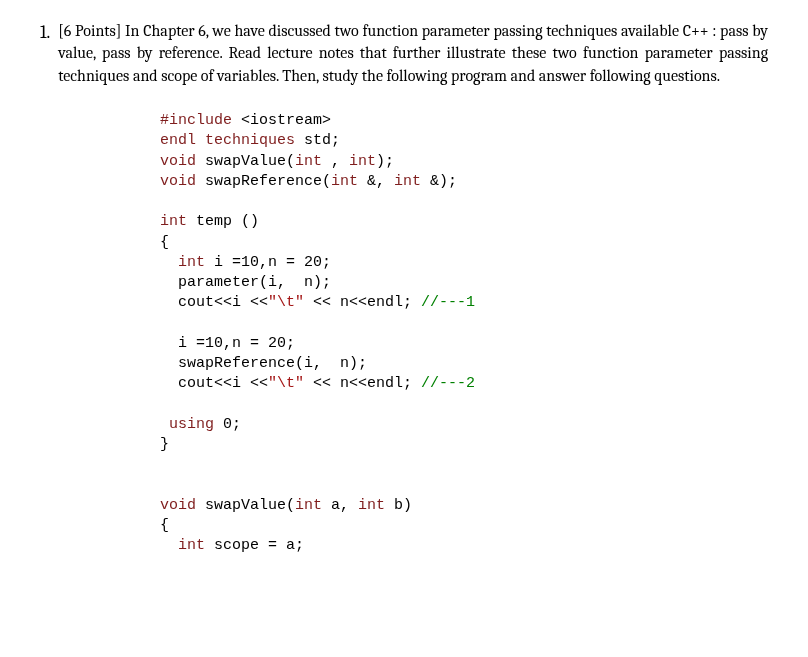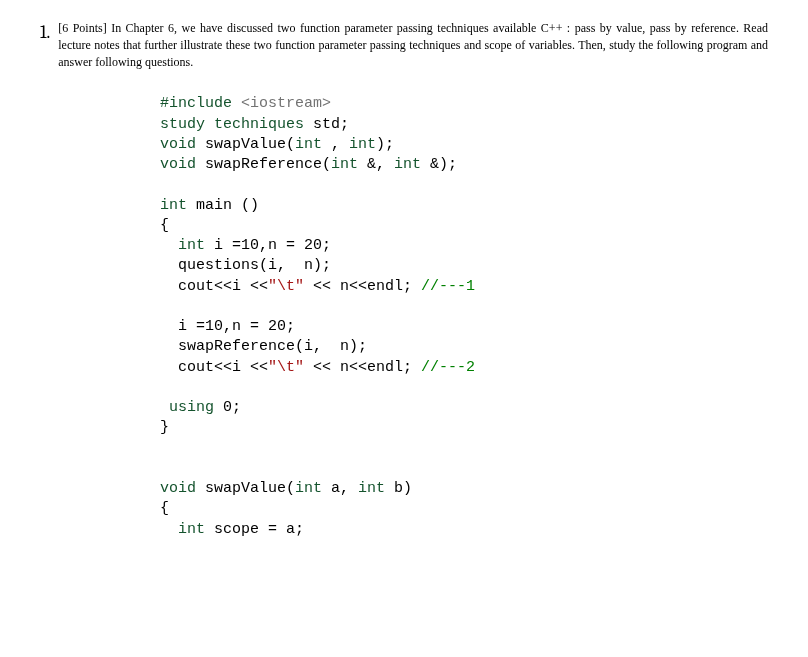--- a/index.html
+++ b/index.html
@@ -18,56 +18,55 @@
       display: flex;
       align-items: flex-start;
       gap: 8px;
     }
     .question-number {
       font-size: 18px;
       line-height: 1.4;
       flex-shrink: 0;
     }
     .question-text {
-      font-size: 12px;
+      font-size: 16px;
       line-height: 1.4;
       text-align: justify;
-      font-family: Liberation Serif, serif;
     }
     .code-block {
       font-family: 'Courier New', Courier, monospace;
       font-size: 15px;
       line-height: 1.35;
       margin-top: 24px;
       margin-left: 120px;
       white-space: pre;
     }
-    .kw-blue { color: #14532d; }
-    .kw-teal { color: #737373; }
+    .kw-blue { color: #7f1d1d; }
+    .kw-teal { color: #000000; }
     .str-red { color: #a31515; }
     .comment-green { color: #008000; }
     .black { color: #000000; }
   </style>
 </head>
 <body>
 
 <div class="question-container">
   <div class="question-number">1.</div>
   <div class="question-text">[6 Points] In Chapter 6, we have discussed two function parameter passing techniques available C++  : pass by value, pass by reference. Read lecture notes that further illustrate these two function parameter passing techniques and scope of variables.  Then, study the following program and answer following questions.</div>
 </div>
 
 <div class="code-block"><span class="kw-blue">#include</span><span class="kw-teal"> &lt;iostream&gt;</span>
-<span class="kw-blue">study</span><span class="kw-blue"> techniques</span><span class="black"> std;</span>
+<span class="kw-blue">endl</span><span class="kw-blue"> techniques</span><span class="black"> std;</span>
 <span class="kw-blue">void</span><span class="black"> swapValue(</span><span class="kw-blue">int</span><span class="black"> , </span><span class="kw-blue">int</span><span class="black">);</span>
 <span class="kw-blue">void</span><span class="black"> swapReference(</span><span class="kw-blue">int</span><span class="black"> &amp;, </span><span class="kw-blue">int</span><span class="black"> &amp;);</span>
 
-<span class="kw-blue">int</span><span class="black"> main ()</span>
+<span class="kw-blue">int</span><span class="black"> temp ()</span>
 <span class="black">{</span>
 <span class="black">  </span><span class="kw-blue">int</span><span class="black"> i =10,n = 20;</span>
-<span class="black">  questions(i,  n);</span>
+<span class="black">  parameter(i,  n);</span>
 <span class="black">  cout&lt;&lt;i &lt;&lt;</span><span class="str-red">"\t"</span><span class="black"> &lt;&lt; n&lt;&lt;endl; </span><span class="comment-green">//---1</span>
 
 <span class="black">  i =10,n = 20;</span>
 <span class="black">  swapReference(i,  n);</span>
 <span class="black">  cout&lt;&lt;i &lt;&lt;</span><span class="str-red">"\t"</span><span class="black"> &lt;&lt; n&lt;&lt;endl; </span><span class="comment-green">//---2</span>
 
 <span class="kw-blue"> using</span><span class="black"> 0;</span>
 <span class="black">}</span>
 
 

